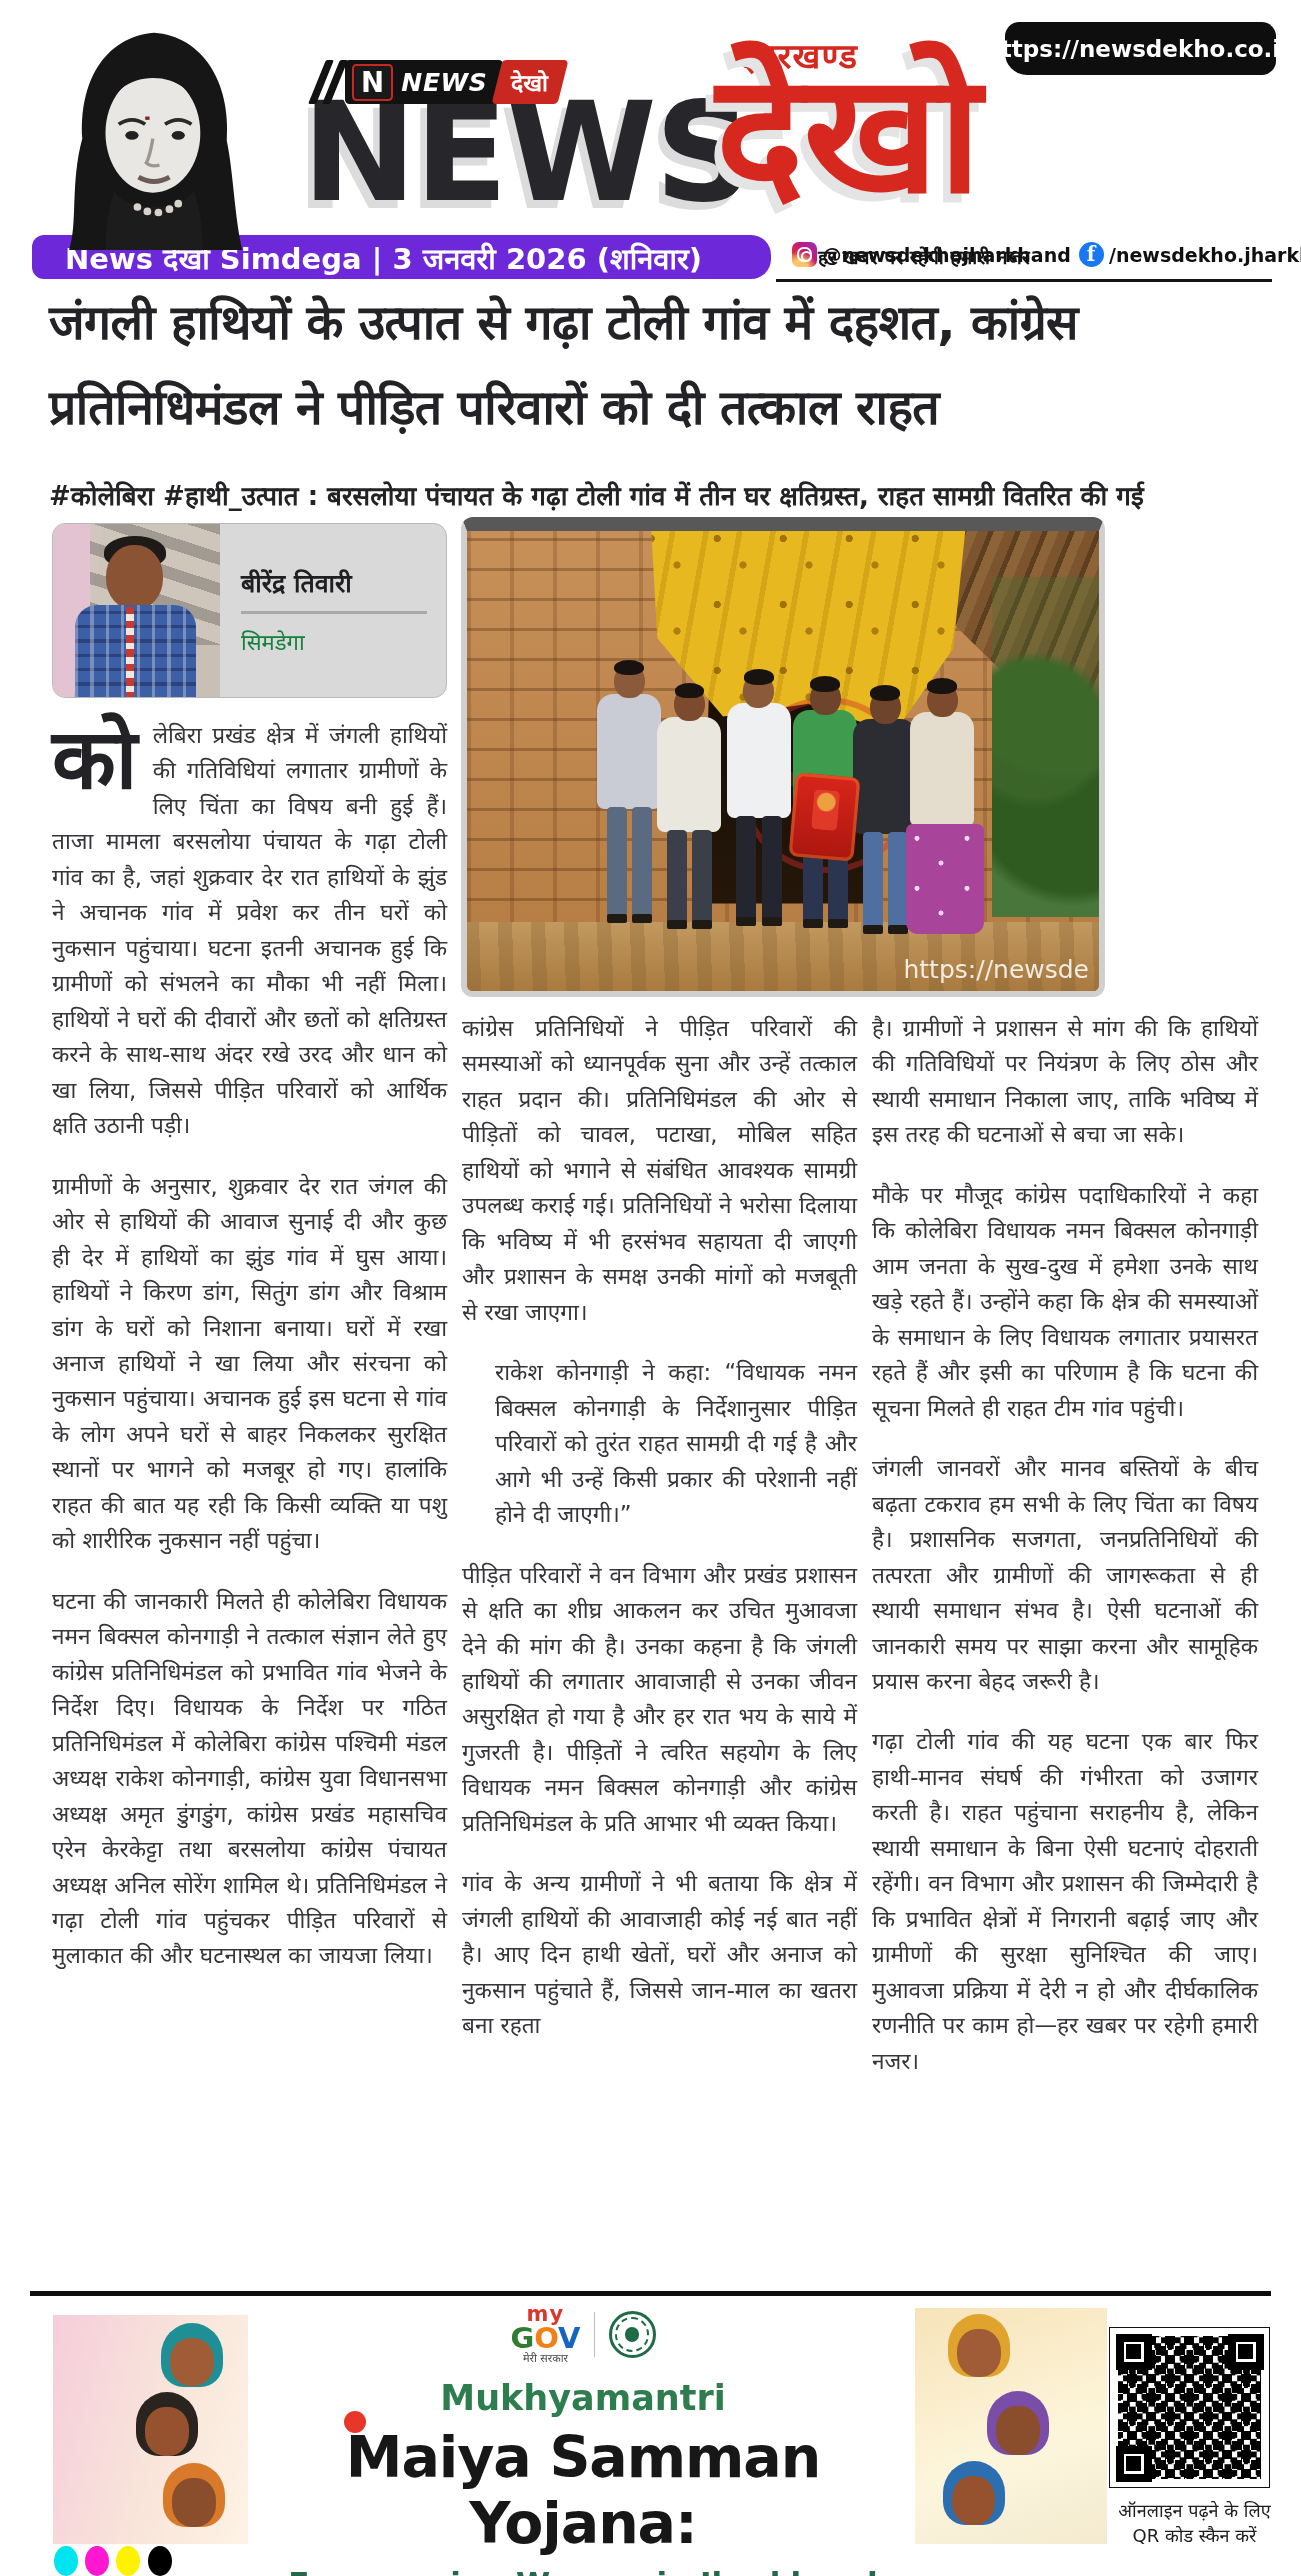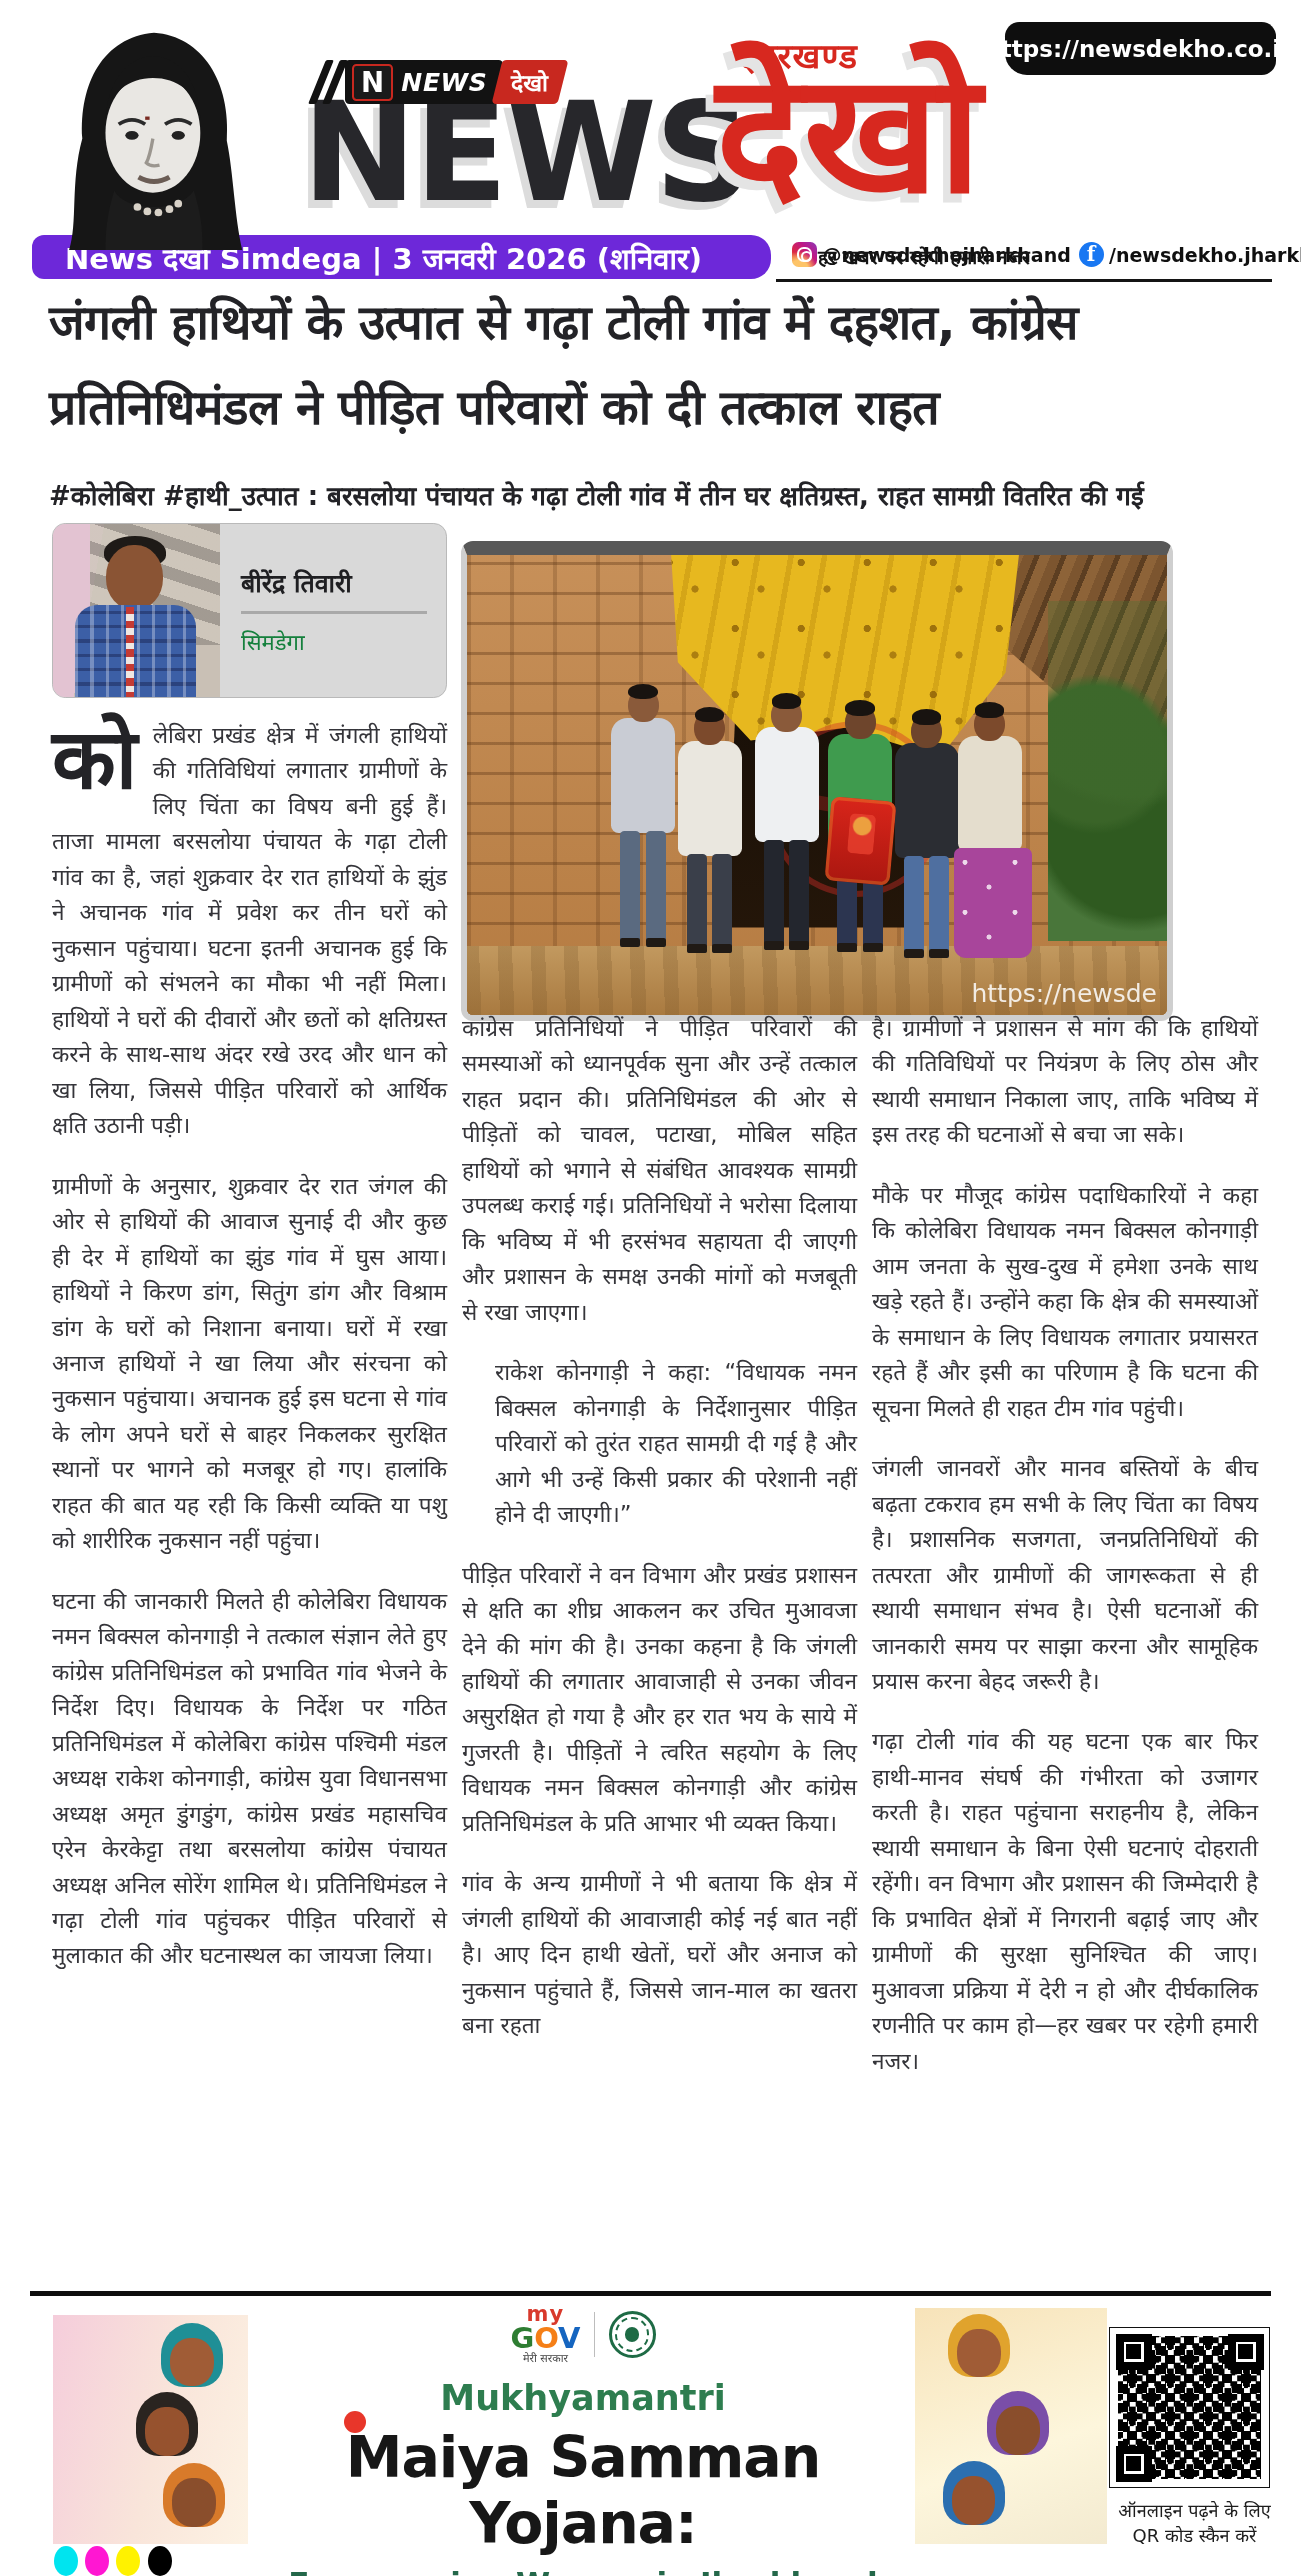--- a/index.html
+++ b/index.html
@@ -48,21 +48,21 @@
   .ap-shirt { position:absolute; left:22px; top:81px; width:121px; height:95px; border-radius:22px 22px 0 0;
       background:repeating-linear-gradient(90deg, rgba(255,255,255,.30) 0 3.3px, transparent 3.3px 15.4px),
                  repeating-linear-gradient(0deg, rgba(15,20,60,.38) 0 3.3px, transparent 3.3px 14.3px), #3c5fa6; }
   .ap-lanyard { position:absolute; left:73px; top:83px; width:7.7px; height:93px; background:repeating-linear-gradient(0deg,#c43b34 0 7.7px,#efe7e2 7.7px 14.3px); }
   .author-meta { flex:1; display:flex; flex-direction:column; justify-content:center; padding:0 19px 0 21px; }
   .author-name { font-size:25px; font-weight:800; color:#1f1f22; }
   .author-rule { height:2.2px; background:#a9a9a9; margin:12px 0; }
   .author-loc { font-size:22px; font-weight:400; color:#15803d; }
 
   
-  .main-photo { position:absolute; left:461px; top:517px; width:712px; height:480px; border:6.6px solid #cfcfcf; border-top:14.3px solid #585858; border-radius:12px; overflow:hidden; background:#c08850;margin-top:24px; }
+  .main-photo { position:absolute; left:461px; top:517px; width:644px; height:480px; border:6.6px solid #cfcfcf; border-top:14.3px solid #585858; border-radius:12px; overflow:hidden; background:#c08850; }
   .scene { position:absolute; inset:0; }
   .wall { position:absolute; inset:0;
      background: repeating-linear-gradient(0deg, rgba(84,46,16,.34) 0 2.8px, transparent 2.8px 30px),
                  repeating-linear-gradient(90deg, rgba(84,46,16,.22) 0 3.9px, transparent 3.9px 43px),
                  linear-gradient(#c79059,#b57b41); }
   .doorway { position:absolute; left:37%; top:5%; width:27%; height:76%; background:linear-gradient(#120c07,#241609); clip-path:polygon(8% 0, 92% 0, 100% 100%, 0 100%); }
   .cloth { position:absolute; left:27%; top:-2%; width:52%; height:46%;
      background: radial-gradient(7.7px 7.7px at 13.2px 16.5px, rgba(140,96,8,.8) 0 3.3px, transparent 3.9px),
                  radial-gradient(7.7px 7.7px at 39px 43px, rgba(140,96,8,.65) 0 3.3px, transparent 3.9px),
                  repeating-linear-gradient(100deg, rgba(180,130,10,.35) 0 5.5px, transparent 5.5px 33px), #e7b81f;

